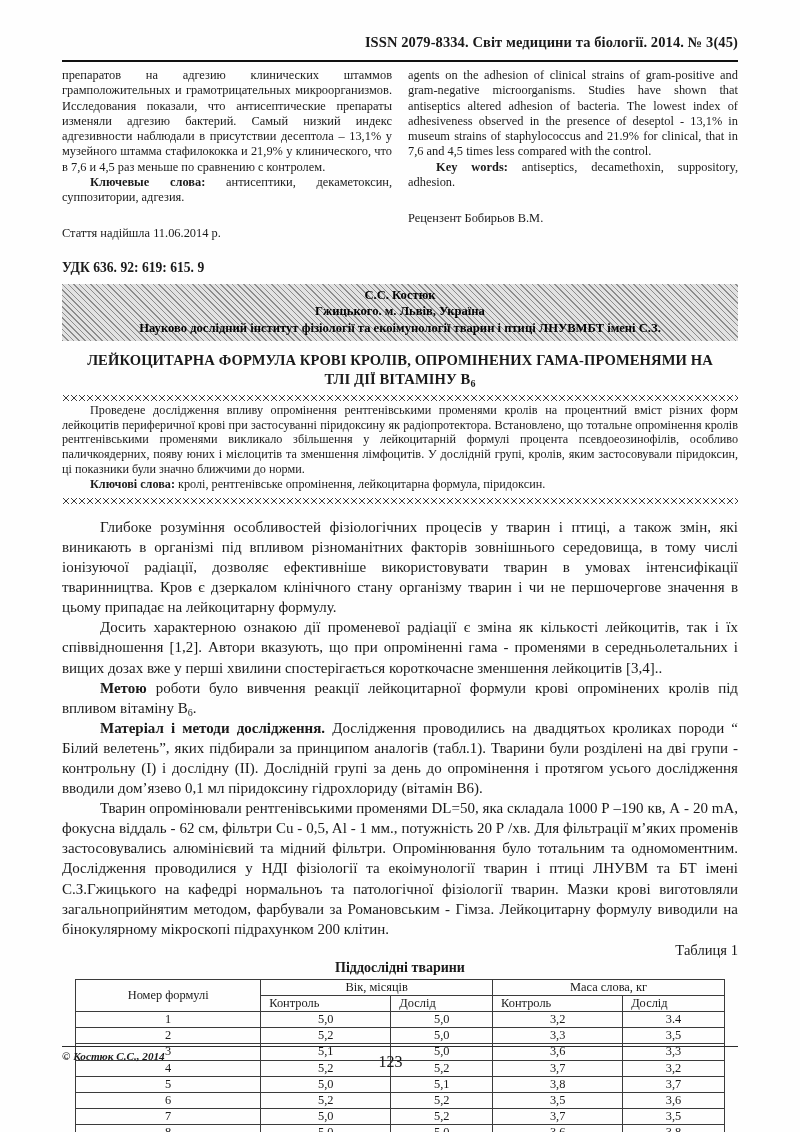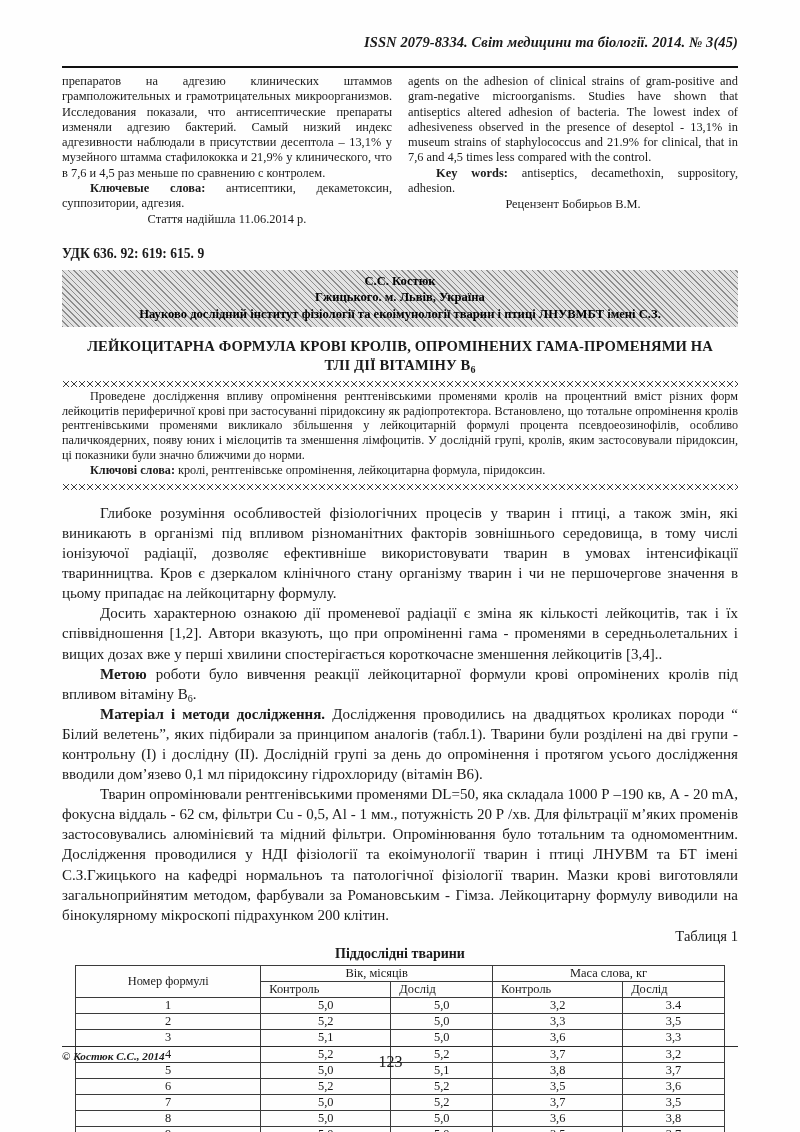--- a/index.html
+++ b/index.html
@@ -26,25 +26,24 @@
   .content {
     position: absolute;
     left: 62px;
     top: 34px;
     width: 676px;
   }
 
   
   .runhead {
     text-align: right;
-    font-style: italic;
     font-weight: bold;
     font-size: 14.5px;
     letter-spacing: 0.1px;
-    padding-bottom: 14px;
+    padding-bottom: 8px;
   }
   .rule-thick {
     border-top: 2px solid #111;
     margin-top: 1px;
     margin-bottom: 6px;
     height: 0;
   }
 
   
   .twocol {
@@ -59,23 +58,23 @@
     text-justify: inter-word;
   }
   .col p {
     margin: 0;
   }
   .ind {
     text-indent: 28px;
   }
   .kw-label { font-weight: bold; }
   .rightline {
-    text-align: center;
+    text-align: left;
     font-size: 12.4px;
-    margin-top: 1px;
+    margin-top: 21px;
   }
 
   
   .udc {
     margin-top: 18px;
     font-weight: bold;
     font-size: 13.6px;
   }
 
   

